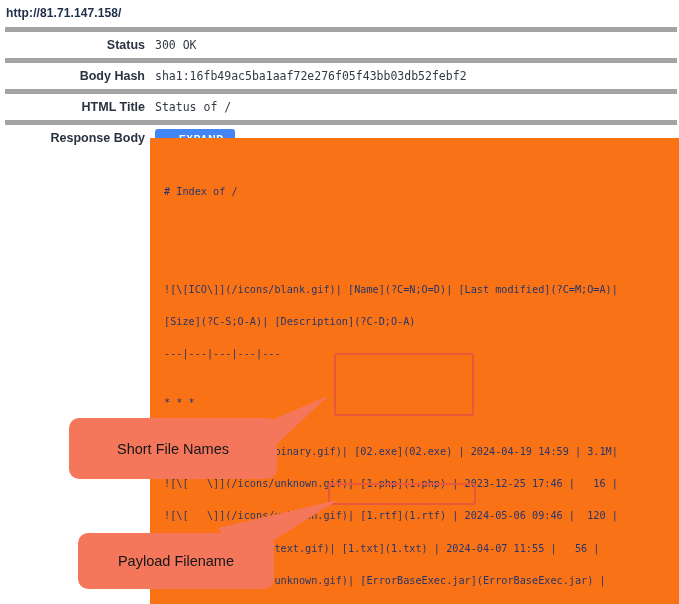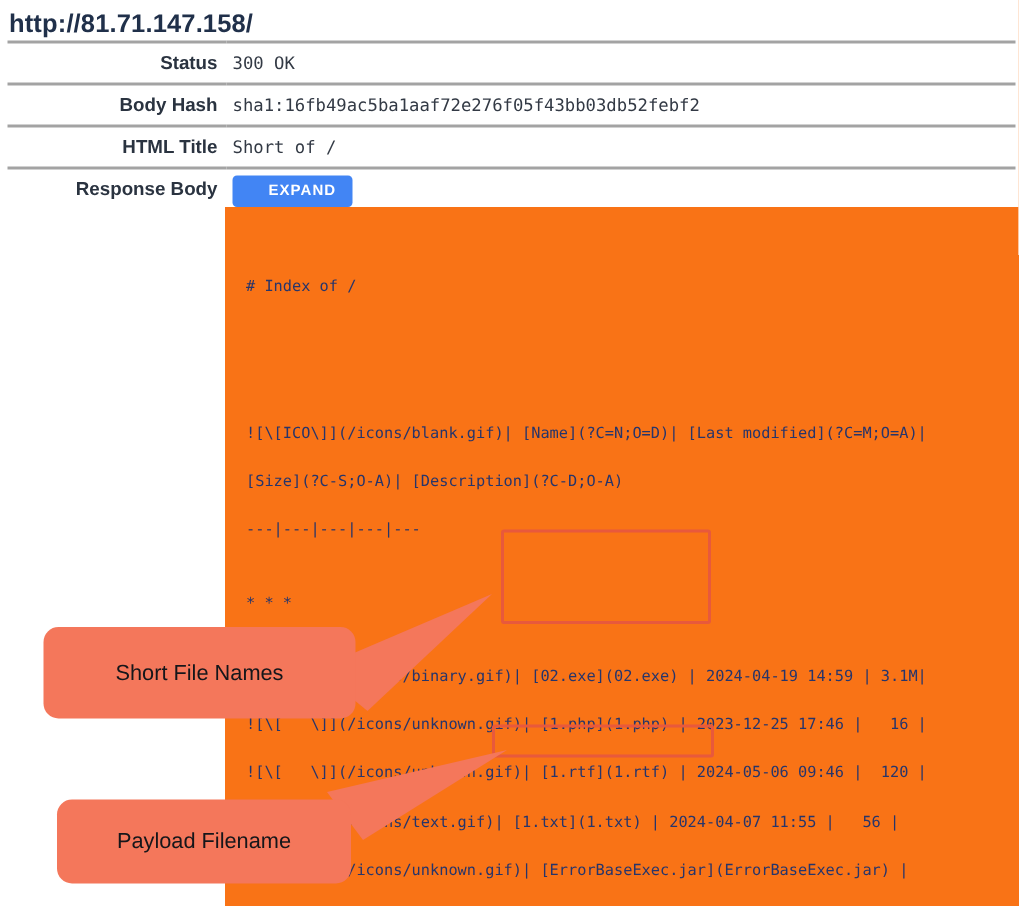--- a/index.html
+++ b/index.html
@@ -9,35 +9,35 @@
     background: #ffffff;
     font-family: "Liberation Sans", sans-serif;
     overflow: hidden;
   }
   #root { position: relative; width: 679px; height: 604px; background:#fff; }
 
   
   .url-header {
     position: absolute;
     left: 6px; top: 6px;
-    font-size: 17px;
+    font-size: 12px;
     font-weight: bold;
     color: #20304a;
     letter-spacing: 0.1px;
     white-space: nowrap;
   }
 
   
   .detail-table {
     position: absolute;
     left: 5px; top: 27px;
     width: 672px;
     border-collapse: collapse;
   }
-  .detail-table tr { border-top: 2px solid #a3a3a3; }
+  .detail-table tr { border-top: 5px solid #a3a3a3; }
   .detail-table td { padding: 0; vertical-align: top; }
   .lbl-cell {
     width: 146px;
     text-align: right;
     padding: 6px 6px 6px 0 !important;
     font-size: 12.5px;
     font-weight: bold;
     color: #2a3340;
     white-space: nowrap;
   }
@@ -101,20 +101,21 @@
     background: #f4775b;
     border-radius: 10px;
     color: #15161a;
     font-family: "Liberation Sans", sans-serif;
     font-size: 14.5px;
     display: flex;
     align-items: center;
     justify-content: center;
     text-align: center;
     padding: 0 16px;
+    margin-left: 40px;
   }
   #callout-short   { left: 29px; top: 418px; width: 208px; height: 61px; }
   #callout-payload { left: 38px; top: 533px; width: 196px; height: 56px; }
 
   .callout-tail { position: absolute; pointer-events: none; }
   #tail-short   { left: 205px; top: 396px; width: 125px; height: 80px; }
   #tail-payload { left: 210px; top: 500px; width: 130px; height: 62px; }
 </style>
 </head>
 <body>
@@ -128,21 +129,21 @@
       <tr>
         <td class="lbl-cell">Status</td>
         <td class="val-cell">300 OK</td>
       </tr>
       <tr>
         <td class="lbl-cell">Body Hash</td>
         <td class="val-cell">sha1:16fb49ac5ba1aaf72e276f05f43bb03db52febf2</td>
       </tr>
       <tr>
         <td class="lbl-cell">HTML Title</td>
-        <td class="val-cell">Short of /</td>
+        <td class="val-cell">Status of /</td>
       </tr>
       <tr>
         <td class="lbl-cell">Response Body</td>
         <td class="val-cell btncell">
           <button class="expand-btn">EXPAND</button>
         </td>
       </tr>
     </tbody>
   </table>
 

